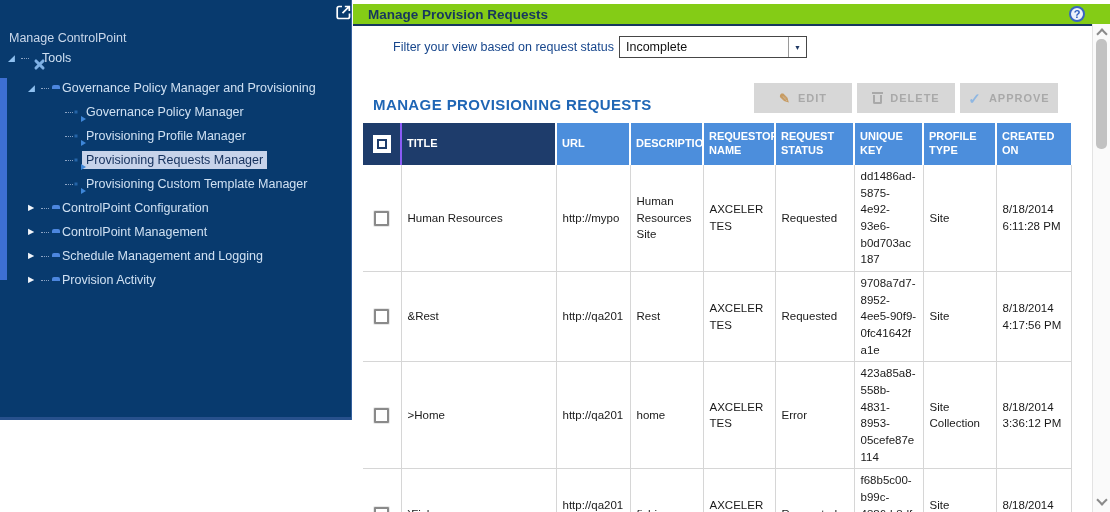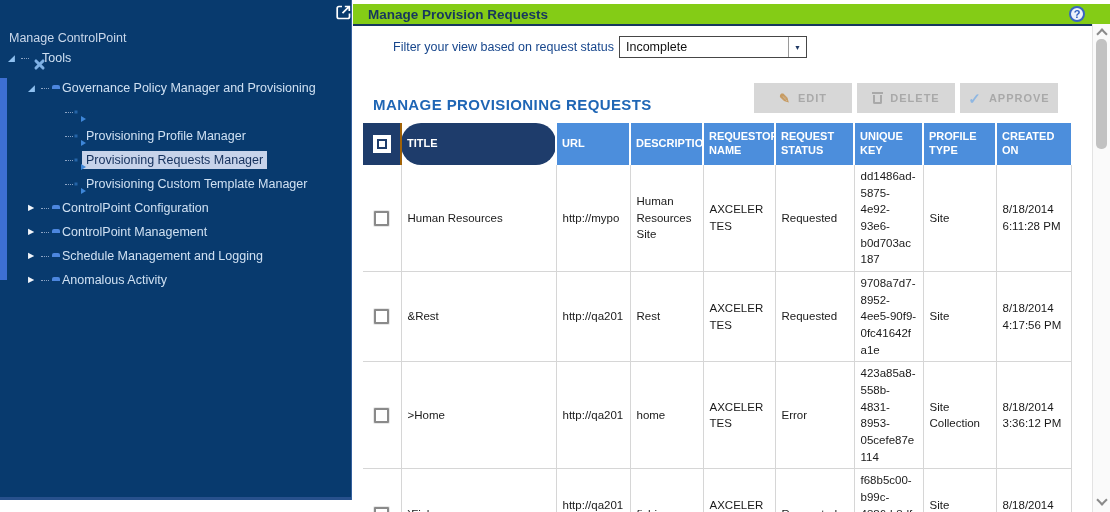--- a/index.html
+++ b/index.html
@@ -1,20 +1,20 @@
 <!DOCTYPE html>
 <html><head>
 <meta charset="utf-8">
 <style>
   * { box-sizing: border-box; margin: 0; padding: 0; }
   html,body { width:1110px; height:512px; overflow:hidden;
     font-family:"Liberation Sans", sans-serif; background:#fff; }
 
   
-  .sidebar { position:absolute; left:0; top:0; width:352px; height:500px;
+  .sidebar { position:absolute; left:0; top:0; width:352px; height:420px;
     background:#083A6E; border-right:1px solid #35619E; }
   .sidebar::after { content:''; position:absolute; bottom:0; left:0; right:0;
     height:3px; background:#27508C; }
   .side-scroll-thumb { position:absolute; left:0; top:78px; width:7px; height:202px;
     background:#3D6FD2; }
   .side-root { position:absolute; left:9px; top:31px; color:#C9D7EA; font-size:12.5px; }
   .tree { position:absolute; left:0; top:46px; right:8px; }
   .tree-row { height:24px; display:flex; align-items:center; color:#CFE0F2;
     font-size:12.5px; white-space:nowrap; cursor:default; }
   .tree-row.lvl0 { padding-left:8px; }
@@ -84,21 +84,21 @@
 
   
   .grid-wrap { position:absolute; left:10px; top:123px; width:708px; }
   table.grid { border-collapse:collapse; table-layout:fixed; width:708px; }
   .grid th { height:42px; color:#fff; font-size:11px; font-weight:600; text-align:left;
     padding:2px 5px; vertical-align:middle; line-height:1.25; overflow:hidden;
     white-space:normal; cursor:pointer; }
   .grid th.dark  { background:#1E3C6B; }
   .grid th.light { background:#4C8EDC; border-left:2px solid #fff; }
   .grid th.first { border-left:none; }
-  .grid th.sep   { border-left:2px solid #a16207;border-radius:20px; }
+  .grid th.sep   { border-left:2px solid #8b5cf6; }
   .grid td { height:72px; font-size:11.5px; color:#1A1A1A; padding:3px 6px;
     vertical-align:middle; border-right:1px solid #D6D6D6; border-bottom:1px solid #D6D6D6;
     overflow:hidden; word-wrap:break-word; line-height:1.45; background:#fff; }
   .grid td.cb-cell { border-right:1px solid #D6D6D6; }
   .hdr-cb { width:18px; height:18px; background:#fff; display:flex; align-items:center;
     justify-content:center; margin:0 auto; cursor:pointer; }
   .hdr-cb .inner { width:10px; height:10px; border:2px solid #1E3C6B; }
   .row-cb { width:15px; height:15px; background:#fff; border:2px solid #8A8A8A;
     border-radius:1px; margin:0 auto; box-shadow:0 0 0 1px #E8E8E8; cursor:pointer; }
 
@@ -128,20 +128,21 @@
       <div class="tree-row lvl1 gap">
         <span class="arrow exp">◢</span>
         <span class="dots"></span>
         <span class="t-icon"><span class="i-folder"></span></span>
         <span class="t-label">Governance Policy Manager and Provisioning</span>
       </div>
       <div class="tree-row lvl2">
         <span class="arrow"></span>
         <span class="dots"></span>
         <span class="t-icon"><span class="i-gear"></span></span>
+        <span class="t-label">Governance Policy Manager</span>
       </div>
       <div class="tree-row lvl2">
         <span class="arrow"></span>
         <span class="dots"></span>
         <span class="t-icon"><span class="i-gear"></span></span>
         <span class="t-label">Provisioning Profile Manager</span>
       </div>
       <div class="tree-row lvl2 selected">
         <span class="arrow"></span>
         <span class="dots"></span>
@@ -169,21 +170,21 @@
       <div class="tree-row lvl1">
         <span class="arrow col">▶</span>
         <span class="dots"></span>
         <span class="t-icon"><span class="i-folder"></span></span>
         <span class="t-label">Schedule Management and Logging</span>
       </div>
       <div class="tree-row lvl1">
         <span class="arrow col">▶</span>
         <span class="dots"></span>
         <span class="t-icon"><span class="i-folder"></span></span>
-        <span class="t-label">Anomalous Activity</span>
+        <span class="t-label">Provision Activity</span>
       </div>
     </div>
 </div>
 
 <div class="panel-icon">
   <svg viewBox="0 0 19 19" width="19" height="19">
     <path d="M8 3.5 H5 Q3.2 3.5 3.2 5.3 V13.7 Q3.2 15.5 5 15.5 H13.7 Q15.5 15.5 15.5 13.7 V10.5" fill="none" stroke="#FFFFFF" stroke-width="1.7"></path>
     <path d="M8.5 10.2 L15 3.7 M10.8 3.5 H15.3 V8" fill="none" stroke="#FFFFFF" stroke-width="1.7"></path>
   </svg>
 </div>

